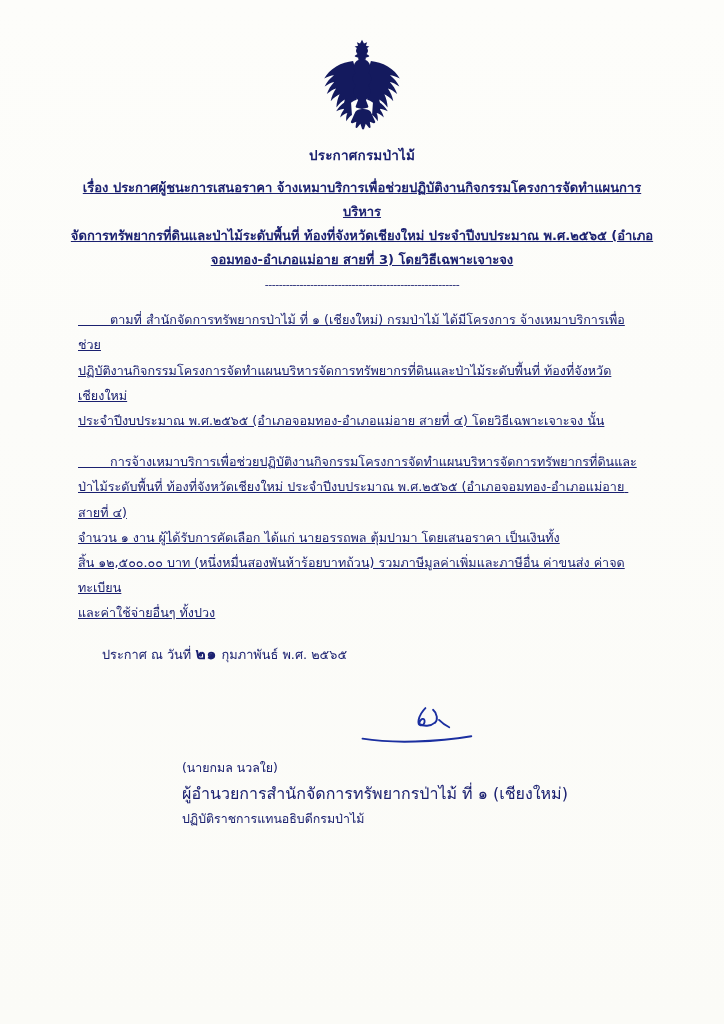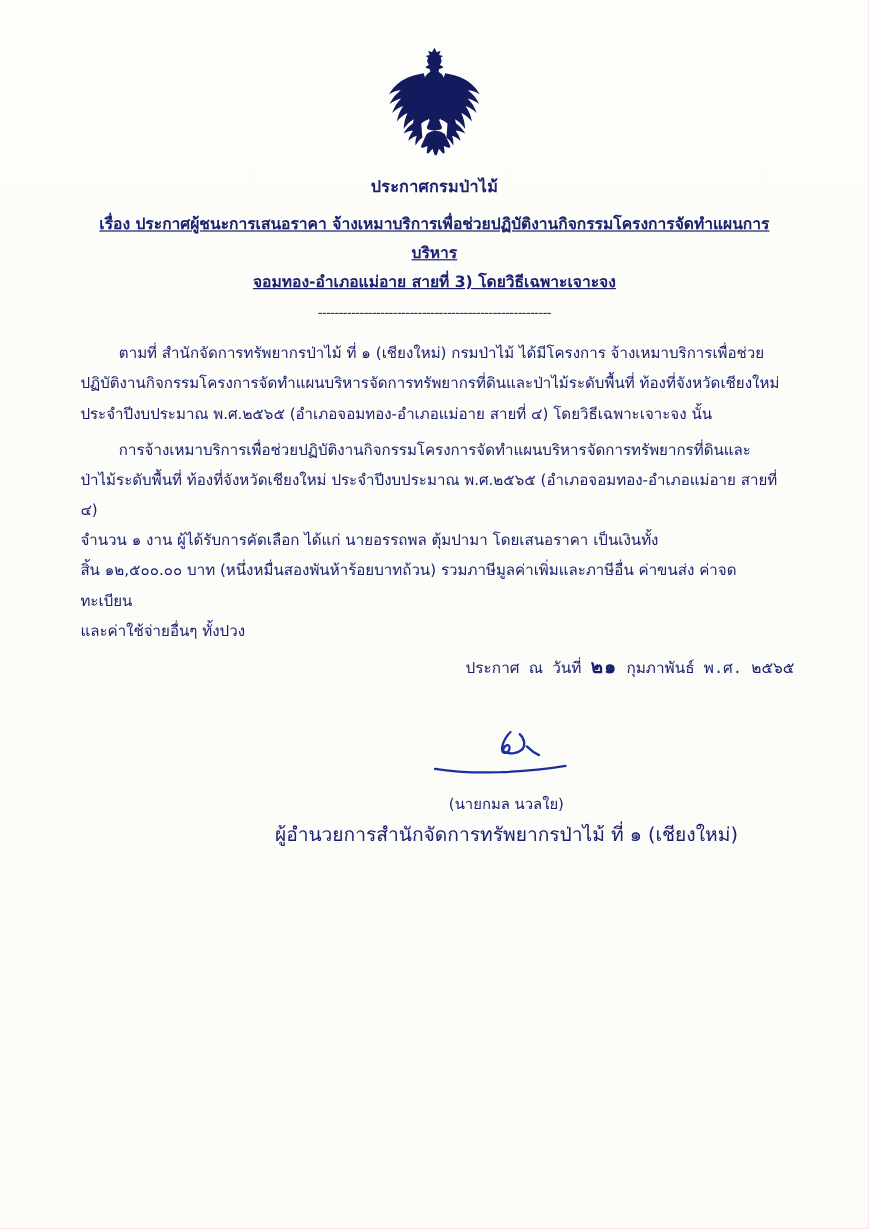--- a/index.html
+++ b/index.html
@@ -90,42 +90,42 @@
   .body-text {
     font-size: 12.6px;
     line-height: 2.0;
     color: #1b2170;
     text-align: left;
   }
   .para {
     margin: 0 0 2px 0;
   }
   .para p {
-    margin: 5px;
+    margin: 16px;
     white-space: pre-wrap;
+    text-decoration: underline;
   }
 
   
   .date-line {
-    text-align: right;
+    text-align: left;
     font-size: 12.8px;
     color: #1b2170;
     padding-left: 40px;
-    font-family: Liberation Mono, monospace;
   }
   .date-line .big {
     font-size: 15.5px;
     font-weight: 700;
     letter-spacing: 1px;
   }
 
   
   .sign-block {
     margin-top: 34px;
-    text-align: center;
+    text-align: left;
     padding-left: 120px;
   }
   .signature-svg {
     width: 170px;
     height: 62px;
     display: block;
     margin: 0 auto 0 auto;
   }
   .sign-name {
     font-size: 12.4px;
@@ -171,20 +171,21 @@
 
           <path d="M79 72c4 2.5 7.5 6 10 10.5-3.5-2-6.8-3-9.5-3 2.5 2.8 4.2 6 5 9.8-2.8-2.6-5.6-4.2-8-4.8 1.2 3 1.6 6 1.2 9.2-2-3.4-4.2-5.8-6.4-7.2l1-13.5 6.7-1z"></path>
         </g>
       </svg>
     </div>
 
     <div class="doc-title">ประกาศกรมป่าไม้</div>
 
     <div class="subject-block">
       <span class="subject-line">เรื่อง ประกาศผู้ชนะการเสนอราคา จ้างเหมาบริการเพื่อช่วยปฏิบัติงานกิจกรรมโครงการจัดทำแผนการบริหาร</span>
+      <span class="subject-line">จัดการทรัพยากรที่ดินและป่าไม้ระดับพื้นที่ ท้องที่จังหวัดเชียงใหม่ ประจำปีงบประมาณ พ.ศ.๒๕๖๕ (อำเภอ</span>
       <span class="subject-line">จอมทอง-อำเภอแม่อาย สายที่ 3) โดยวิธีเฉพาะเจาะจง</span>
     </div>
 
     <div class="rule-wrap">
       <div class="dash-rule">--------------------------------------------------------</div>
     </div>
 
     <div class="body-text">
       <div class="para">
         <p>        ตามที่ สำนักจัดการทรัพยากรป่าไม้ ที่ ๑ (เชียงใหม่) กรมป่าไม้ ได้มีโครงการ จ้างเหมาบริการเพื่อช่วย
@@ -211,16 +212,17 @@
         <g fill="none" stroke="#1b2fa0" stroke-width="2.2" stroke-linecap="round" stroke-linejoin="round">
           <path d="M104 8c-4 4-7 9-8 14-.7 3.6.4 6 2.4 6.4 2.2.4 4.2-1.6 4.6-4 .4-2.4-.8-4-2.4-3.6-2 .5-3.4 3-4.2 5.6"></path>
           <path d="M96.6 26.6c2.6 1.6 6 2.4 9.4 2.2 3.6-.2 7-1.6 9.2-3.6"></path>
           <path d="M113 10c2.4 2 4 5 4.4 8 .4 3-.4 5.6-2 7.2"></path>
           <path d="M30 44c18 3 40 4 62 3.4 22-.6 45-2.6 66-6.2"></path>
           <path d="M120 22c3.6 3.6 7.6 6.6 12 8.6"></path>
         </g>
       </svg>
       <div class="sign-name">(นายกมล นวลใย)</div>
       <div class="sign-pos1">ผู้อำนวยการสำนักจัดการทรัพยากรป่าไม้ ที่ ๑ (เชียงใหม่)</div>
+      <div class="sign-pos2">ปฏิบัติราชการแทนอธิบดีกรมป่าไม้</div>
     </div>
 
   </div>
 </div>
 
 </body></html>

